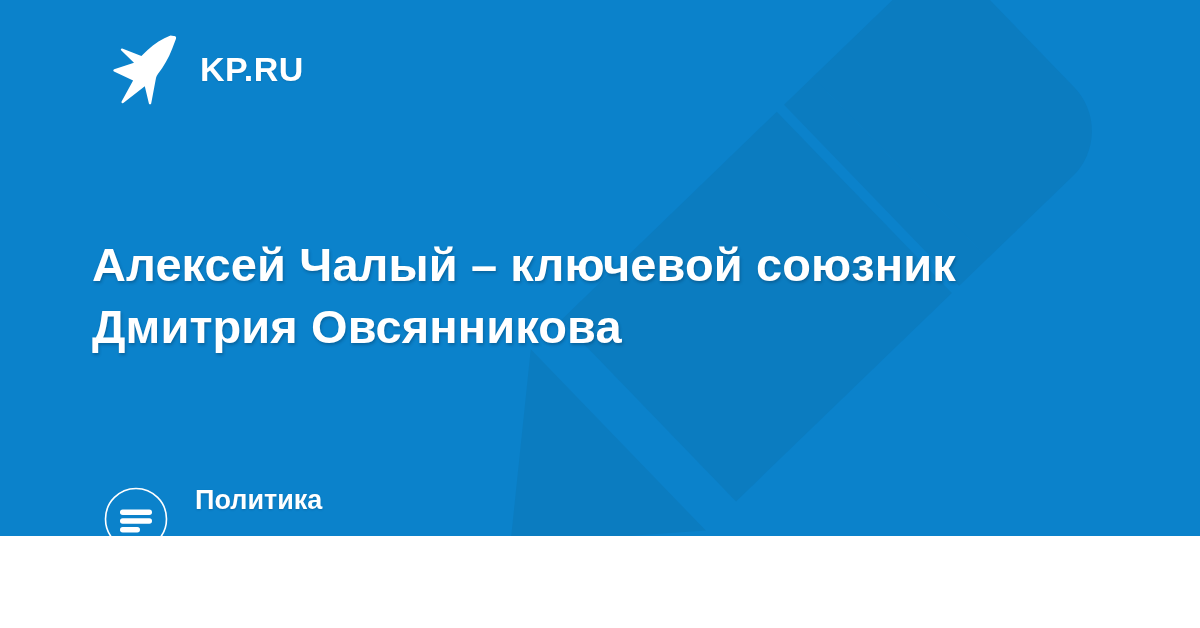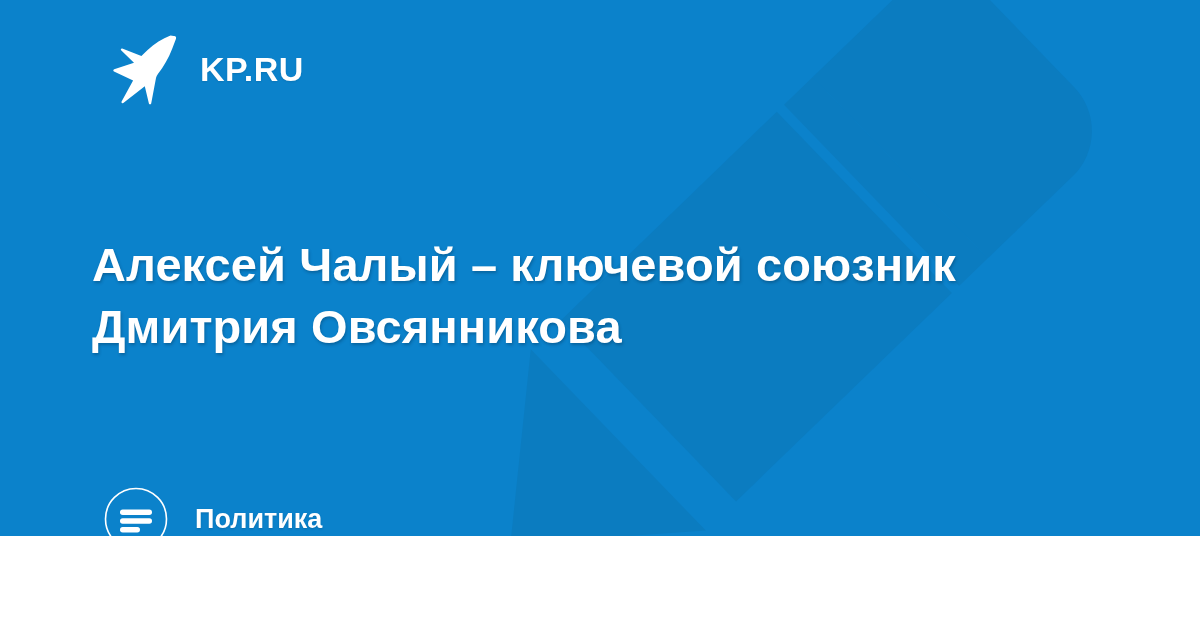--- a/index.html
+++ b/index.html
@@ -70,21 +70,20 @@
     text-shadow: 1px 2px 3px rgba(0, 40, 70, 0.32);
     z-index: 3;
   }
 
   
   .category {
     position: absolute;
     left: 104px;
     top: 487px;
     display: flex;
-    align-items: center;
     gap: 27px;
     z-index: 3;
   }
   .category-icon {
     width: 64px;
     height: 64px;
     flex: 0 0 64px;
     display: block;
   }
   .category-label {

